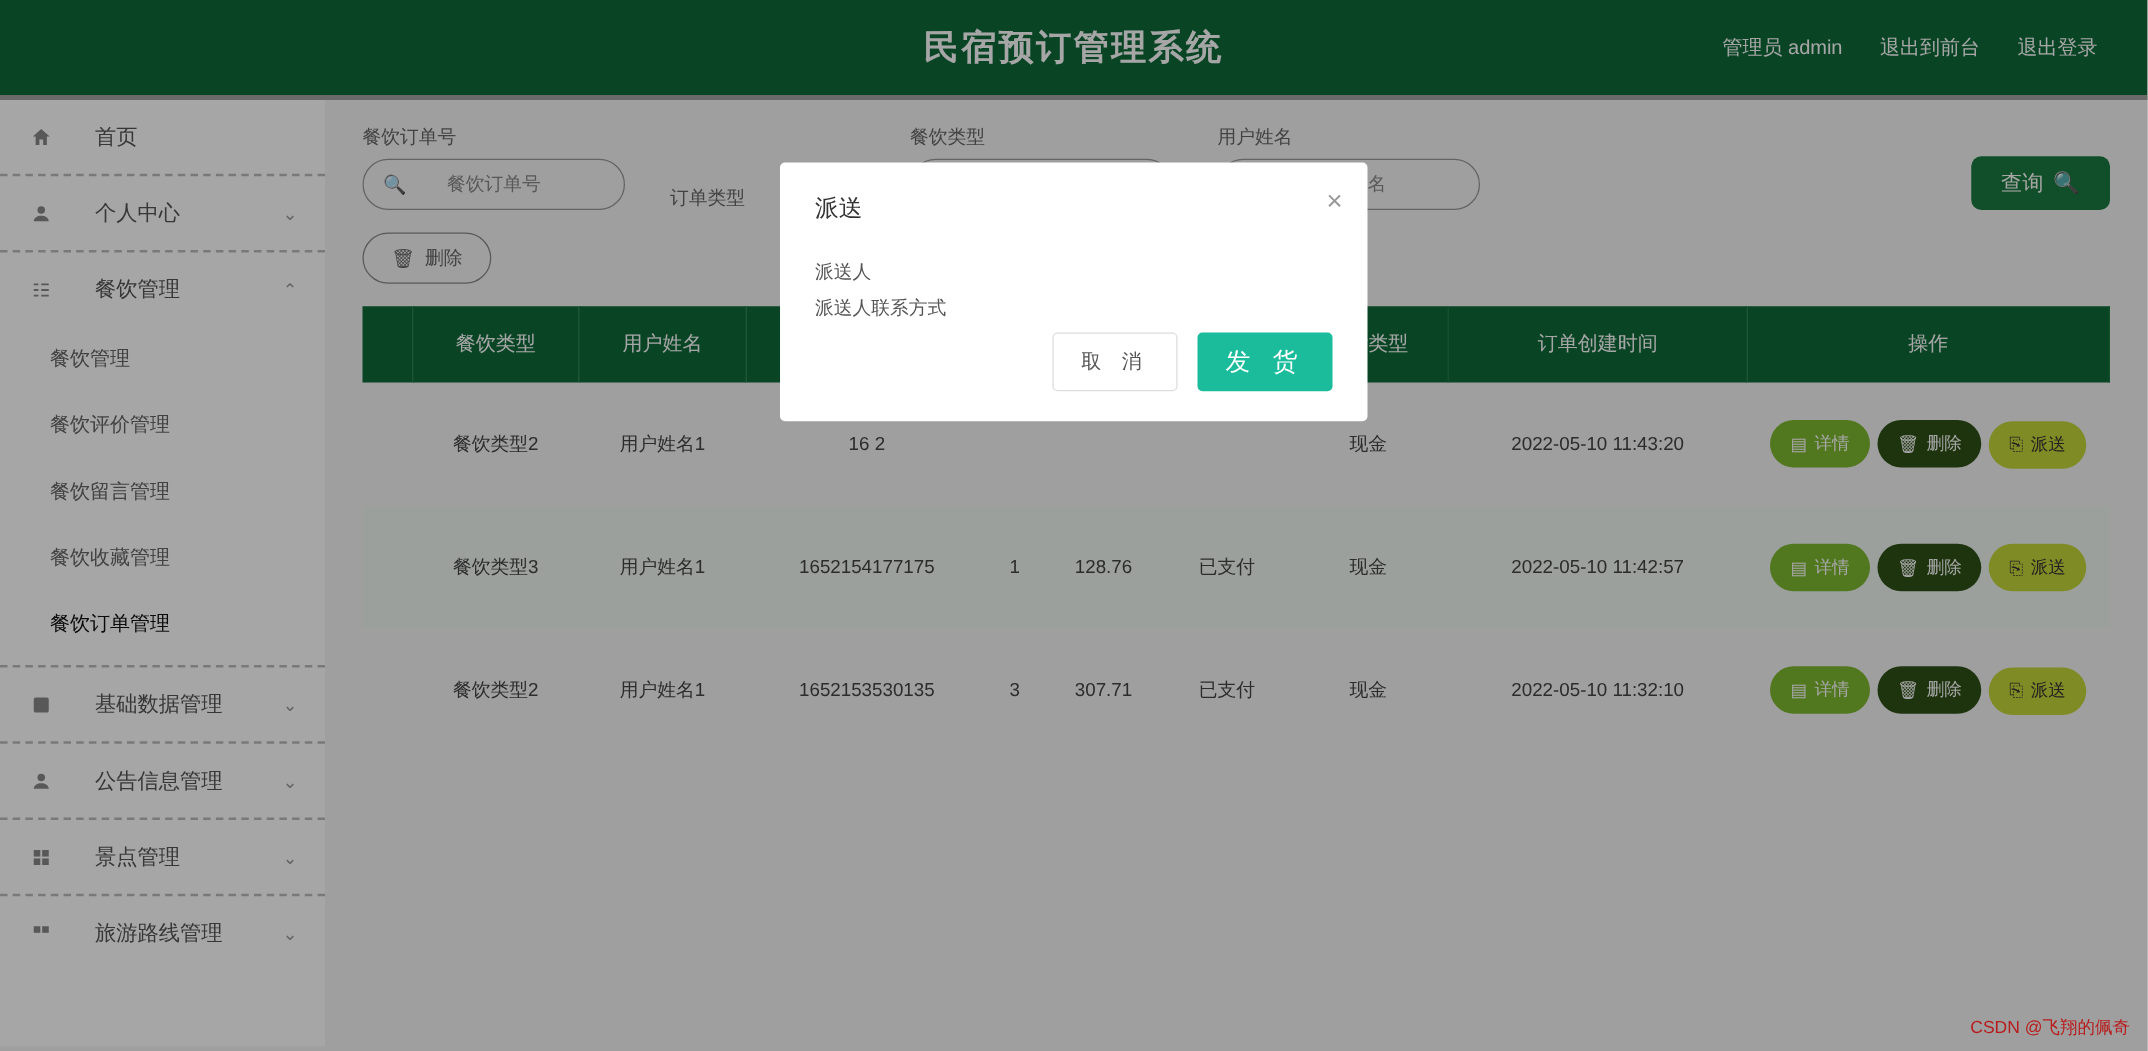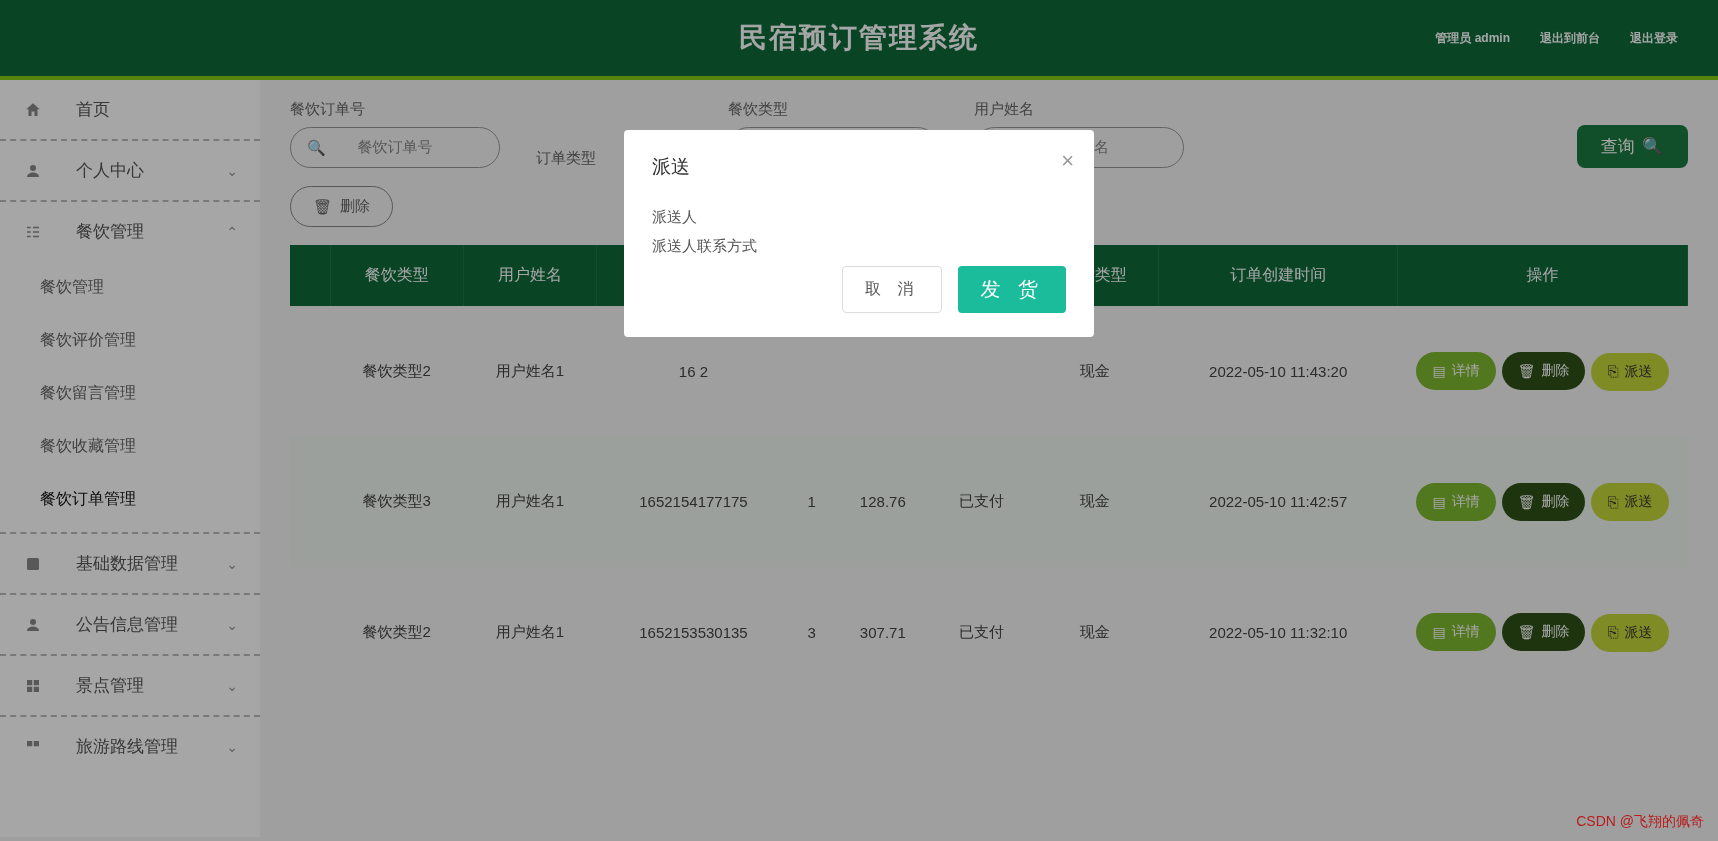--- a/index.html
+++ b/index.html
@@ -1,19 +1,19 @@
 <!DOCTYPE html>
 <html><head>
 <meta charset="utf-8">
 <style>
 * { margin:0; padding:0; box-sizing:border-box; font-family:"Microsoft YaHei","PingFang SC",sans-serif; }
 body { background:#f5f5f5; width:1718px; height:841px; overflow:hidden; position:relative; }
-.header { background:#0e6b3a; height:80px; display:flex; align-items:center; justify-content:center; position:relative; border-bottom:4px solid #84cc16; }
+.header { background:#0e6b3a; height:80px; display:flex; align-items:center; justify-content:center; position:relative; border-bottom:4px solid #a3a3a3; }
 .header-title { color:#fff; font-size:28px; font-weight:bold; letter-spacing:2px; }
-.header-right { position:absolute; right:40px; display:flex; gap:30px; color:#fff; font-size:12px;font-weight:bold; }
+.header-right { position:absolute; right:40px; display:flex; gap:30px; color:#fff; font-size:16px; }
 .header-right span { cursor:pointer; }
 .layout { display:flex; height:calc(100% - 84px); }
 .sidebar { width:260px; background:#fff; padding-top:0; }
 .menu-item { display:flex; align-items:center; padding:18px 22px; color:#555; font-size:17px; cursor:pointer; position:relative;gap:20px; }
 .menu-item.dashed { border-bottom:2px dashed #bbb; }
 .menu-item .icon { width:22px; height:22px; margin-right:12px; display:flex; align-items:center; justify-content:center; }
 .menu-item .exp { margin-left:auto; color:#999; font-size:14px; }
 .submenu { }
 .sub-item { padding:16px 40px; color:#666; font-size:16px; cursor:pointer; }
 .sub-item.active { color:#111; font-weight:500; }
@@ -21,21 +21,21 @@
 .filters { display:flex; gap:36px; align-items:flex-end; flex-wrap:wrap; }
 .filter-col { display:flex; flex-direction:column; gap:8px; }
 .filter-label { color:#666; font-size:15px; }
 .pill-input { border:1px solid #999; border-radius:22px; padding:10px 18px; width:210px; display:flex; align-items:center; justify-content:center; position:relative; color:#888; font-size:15px; }
 .pill-input .srch { position:absolute; left:16px; color:#bbb; }
 .pill-select { border:1px solid #999; border-radius:22px; padding:10px 18px; width:210px; display:flex; align-items:center; justify-content:space-between; color:#888; font-size:15px; }
 .query-btn { background:#1a7a3f; color:#fff; border:none; border-radius:8px; padding:10px 24px; font-size:17px; display:flex; align-items:center; gap:8px; cursor:pointer; margin-left:auto; }
 .delete-btn { border:1px solid #888; border-radius:22px; padding:10px 22px; margin-top:18px; color:#666; display:inline-flex; align-items:center; gap:8px; cursor:pointer; font-size:15px; }
 .table { width:100%; margin-top:18px; border-collapse:collapse; }
 .table th { background:#0e6b3a; color:#fff; padding:20px 10px; font-weight:normal; font-size:16px; border-right:1px solid #1a7a3f; }
-.table td { padding:46px 10px; text-align:center; color:#444; font-size:15px; }
+.table td { padding:30px 10px; text-align:center; color:#444; font-size:15px; }
 .table tbody tr:nth-child(even) { background:#eef6f0; }
 .act-btn { border:none; border-radius:20px; padding:10px 16px; font-size:14px; color:#fff; cursor:pointer; display:inline-flex; align-items:center; gap:6px; margin:0 3px; }
 .act-detail { background:#7db82f; }
 .act-del { background:#2d5016; }
 .act-send { background:#c4d63a; color:#333; }
 .overlay { position:absolute; inset:0; background:rgba(0,0,0,0.35); display:flex; align-items:flex-start; justify-content:center; padding-top:130px; }
 .modal { background:#fff; width:470px; border-radius:4px; padding:24px 28px; position:relative; }
 .modal-title { font-size:19px; color:#333; margin-bottom:28px; }
 .modal-close { position:absolute; right:20px; top:18px; color:#999; font-size:22px; cursor:pointer; }
 .modal-label { color:#555; font-size:15px; margin-bottom:10px; }

